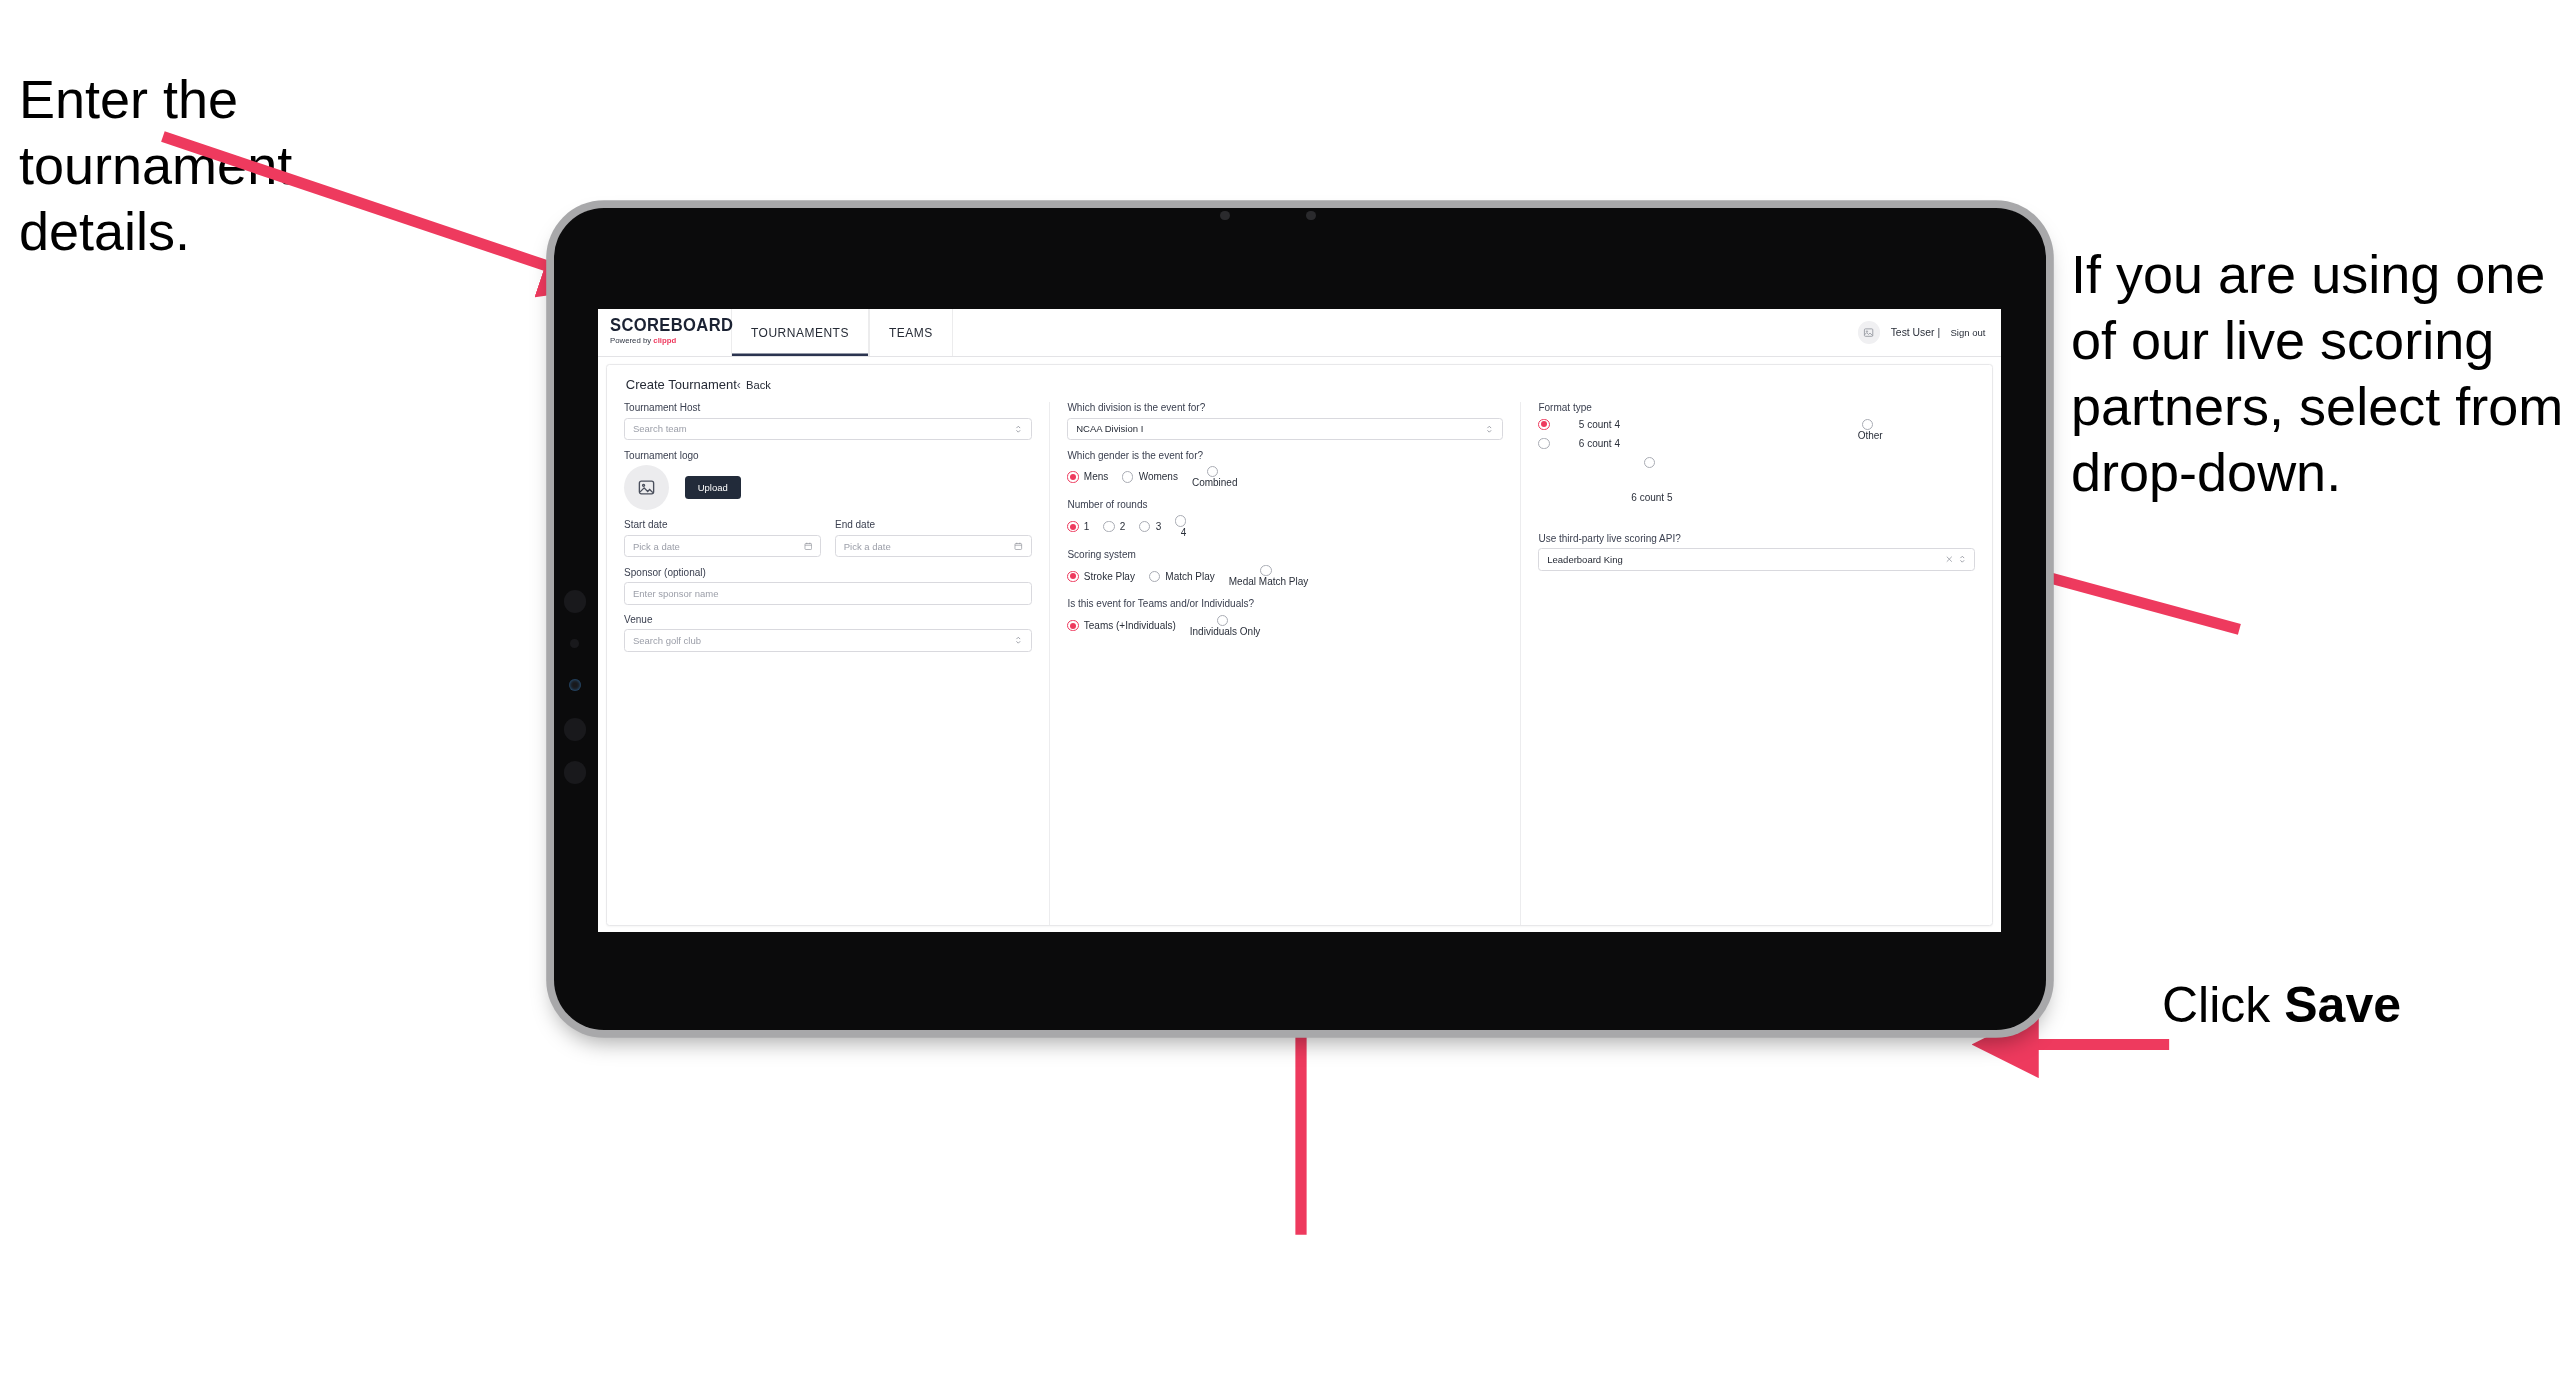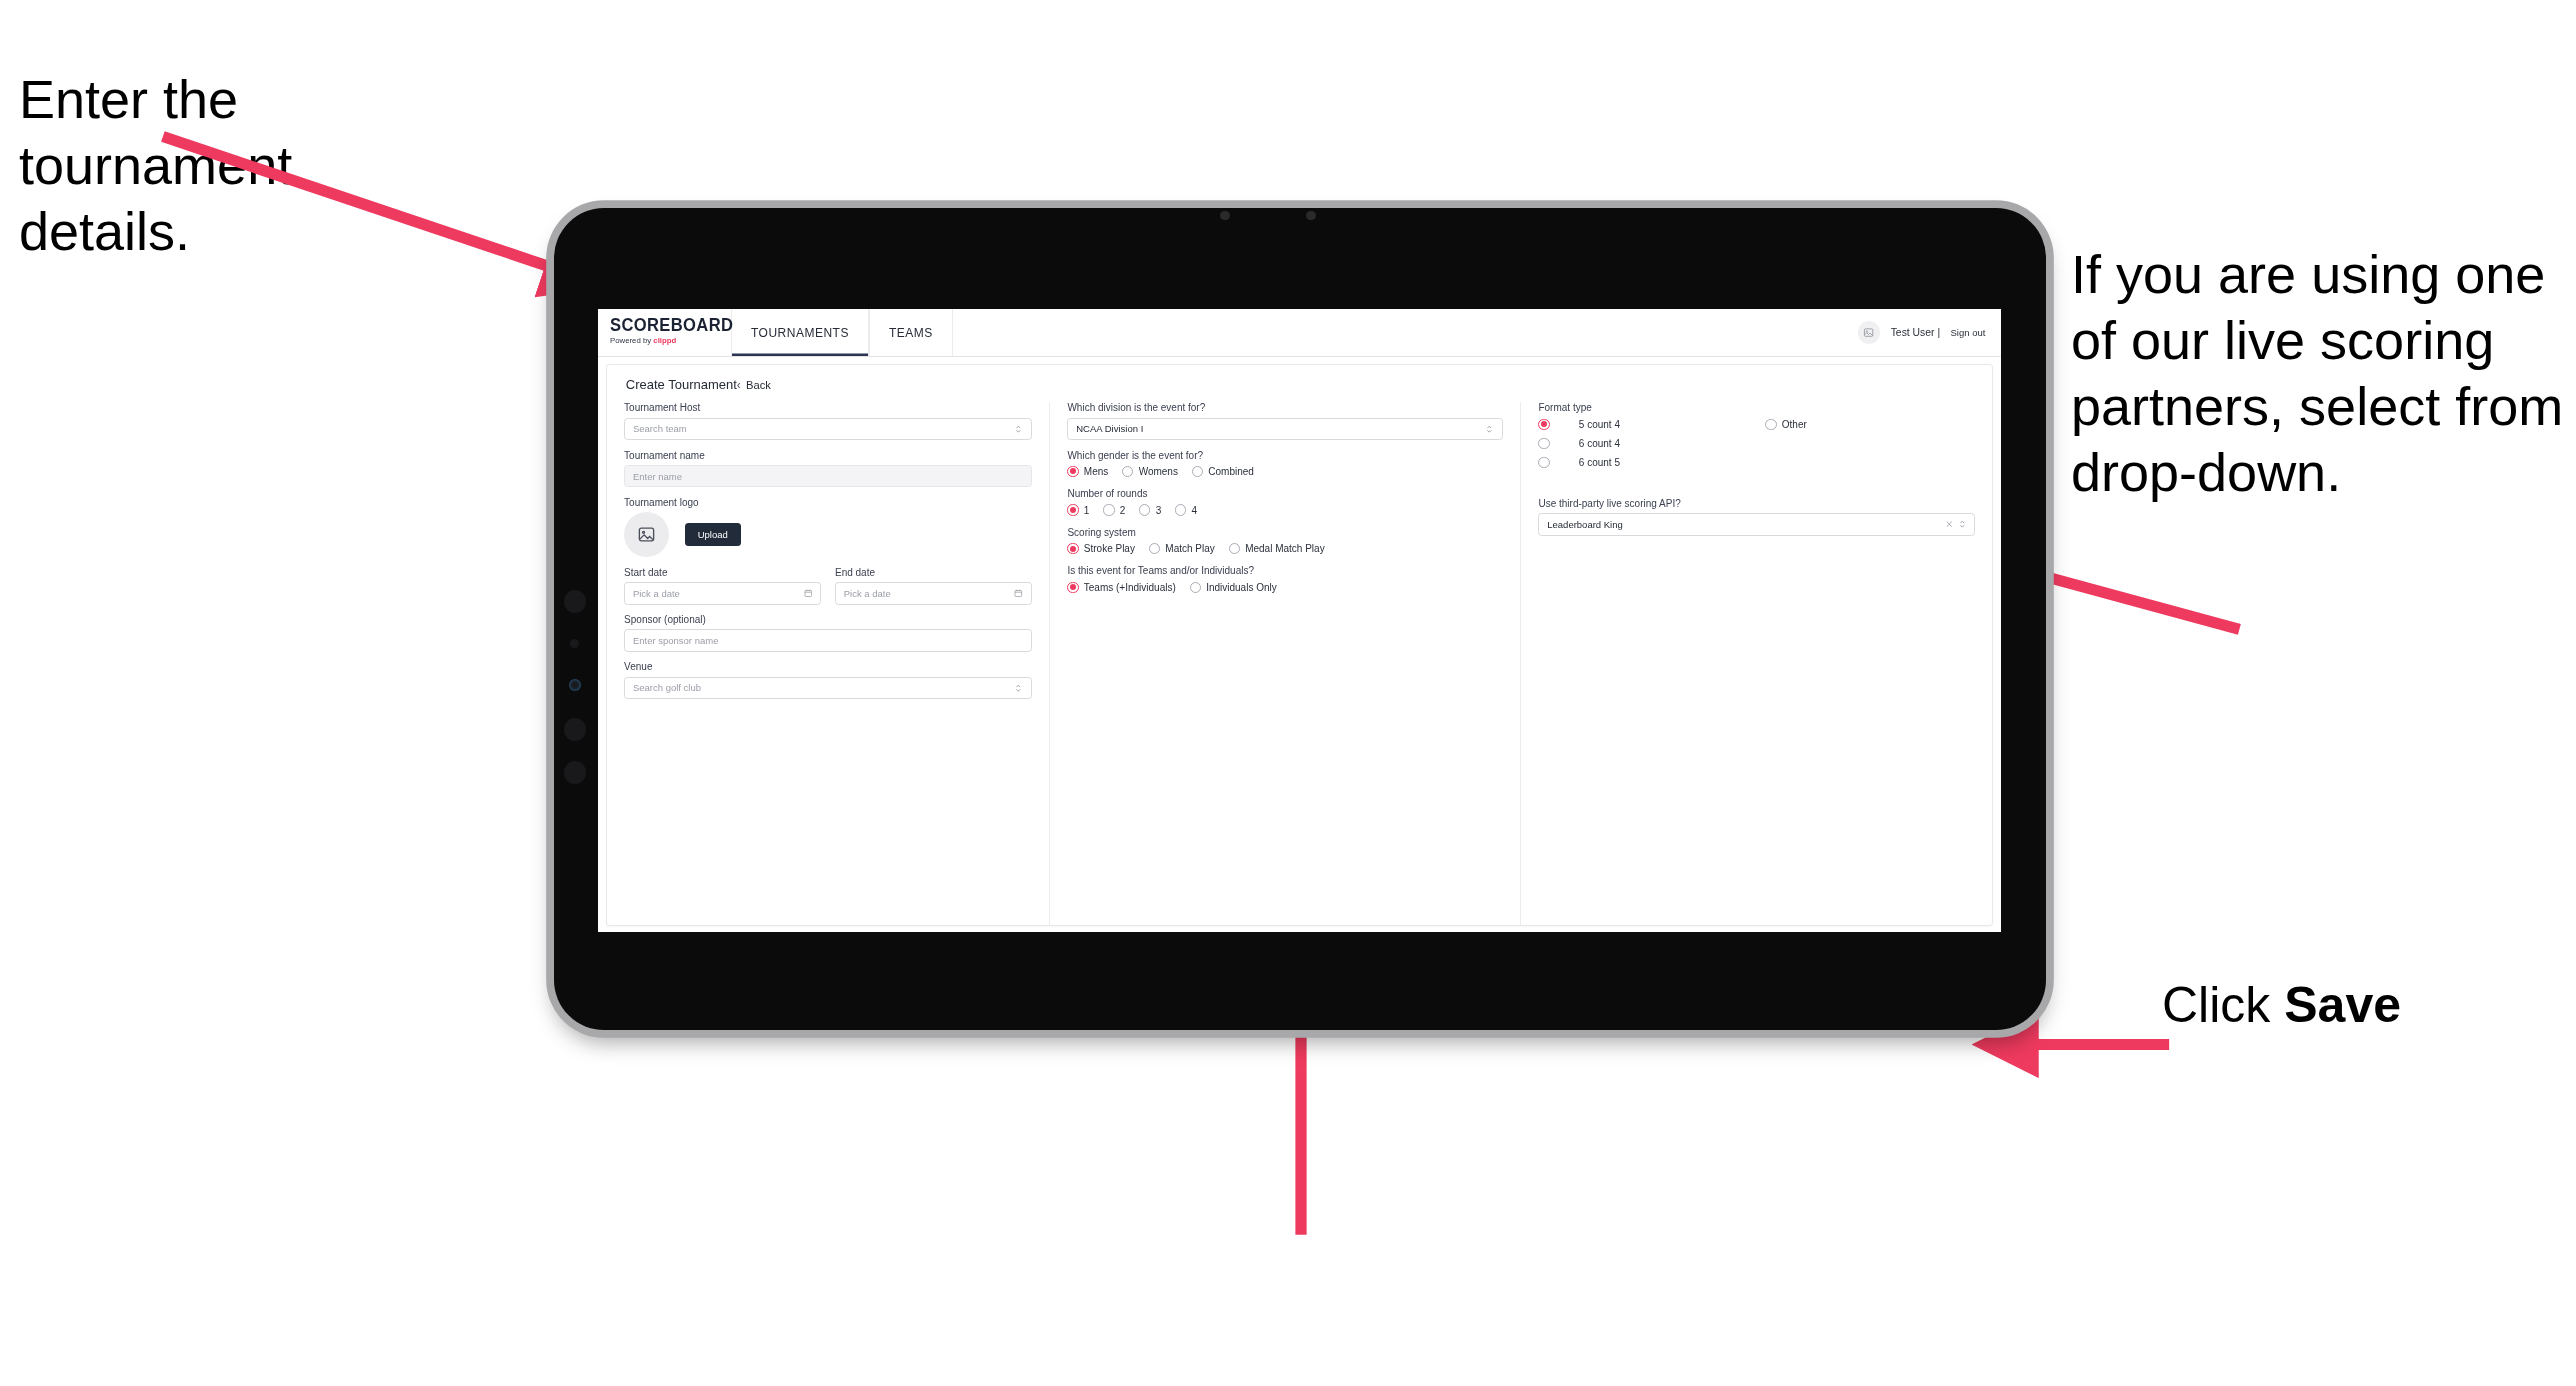--- a/index.html
+++ b/index.html
@@ -148,21 +148,21 @@
     background:#222b3a; color:#fff; font-size:9.5px;
     padding:6px 13px; border-radius:3.5px; cursor:pointer;
   }
 
   .daterow { display:flex; gap:14px; }
   .daterow .fld { flex:1; }
 
   
   .radio-row { display:flex; align-items:center; flex-wrap:wrap; gap:0; margin-top:1.7px; }
   .ritem { display:flex; align-items:center; cursor:pointer; margin-right:14px; }
-  .ritem:last-child { margin-right:0; }
+  .ritem:last-child { margin-right:0;flex-direction:column; }
   .rdot {
     width:11.2px; height:11.2px; border-radius:50%;
     border:1.3px solid #a9acb4; background:#fff;
     display:flex; align-items:center; justify-content:center;
     margin-right:5.2px; flex:none;
   }
   .ritem.on .rdot { border-color:#ee3a5e; }
   .ritem.on .rdot::after {
     content:""; width:6px; height:6px; border-radius:50%; background:#ee3a5e;
   }
@@ -296,26 +296,20 @@
               <div class="inp">
                 <span class="val">Search team</span>
                 <span class="ic">
                   <svg viewBox="0 0 10 14" fill="none" stroke="#9a9da5" stroke-width="1.3">
                     <path d="M2.5 5.5L5 3l2.5 2.5M2.5 8.5L5 11l2.5-2.5"></path>
                   </svg>
                 </span>
               </div>
             </div>
 
-            <div class="fld">
-              <span class="lbl">Tournament name</span>
-              <div class="inp shaded">
-                <span class="val">Enter name</span>
-              </div>
-            </div>
 
             <div class="fld">
               <span class="lbl">Tournament logo</span>
               <div class="logo-row">
                 <div class="logo-circle">
                   <svg viewBox="0 0 24 24" fill="none" stroke="#4a4f5c" stroke-width="1.7">
                     <rect x="3" y="4" width="18" height="16" rx="2.5"></rect>
                     <circle cx="8.3" cy="9.3" r="1.3"></circle>
                     <path d="M4 17.5l5-5 4.5 4.5 2.5-2.5 4 4"></path>
                   </svg>

